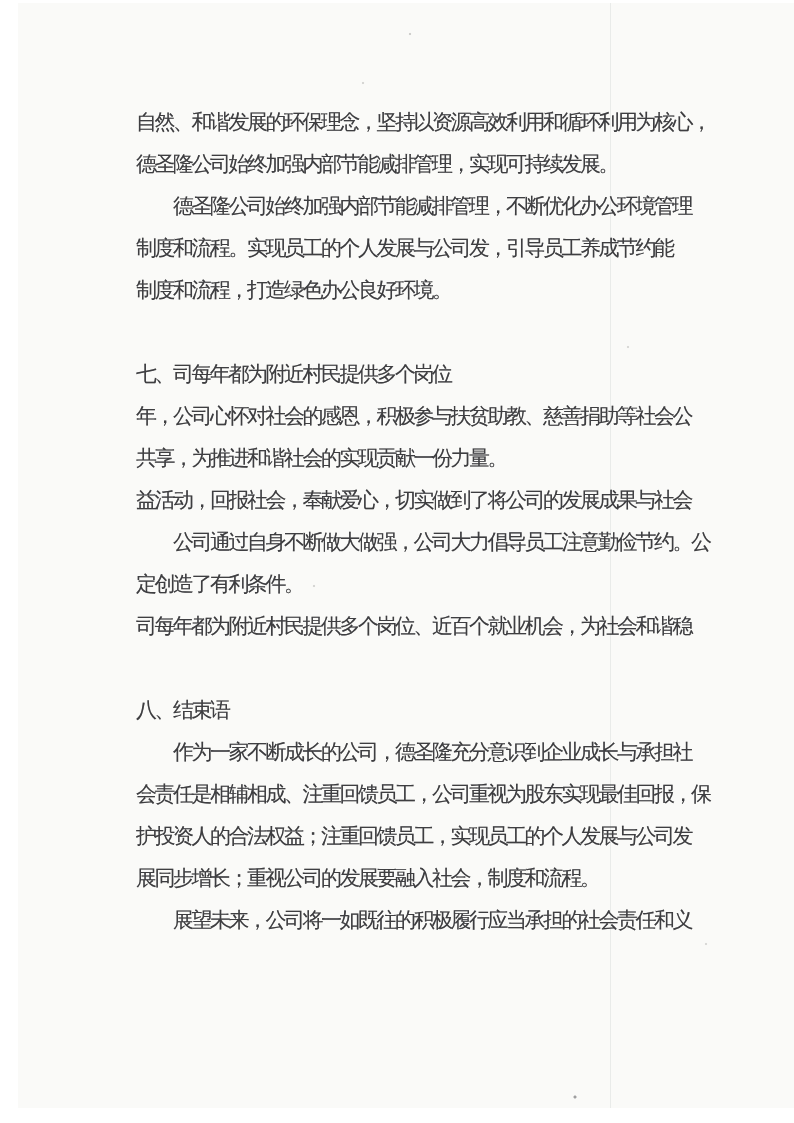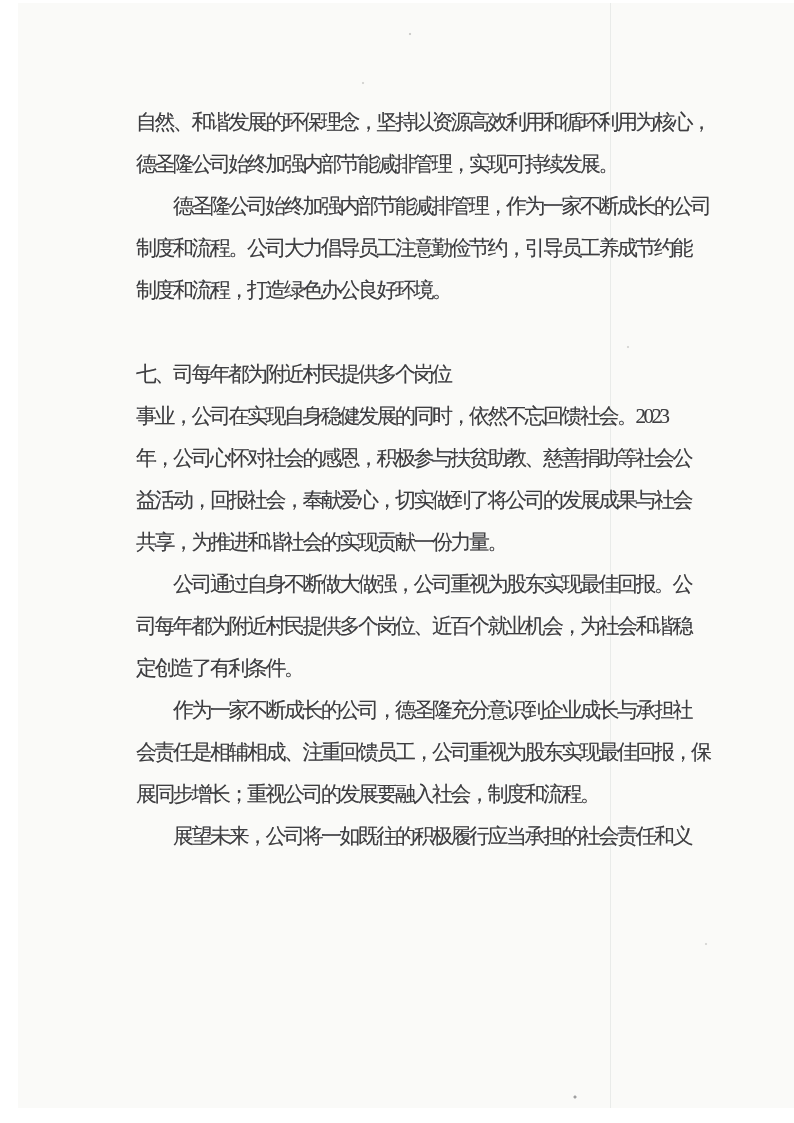--- a/index.html
+++ b/index.html
@@ -64,44 +64,45 @@
   <div class="scan-line-v"></div>
 
   <div class="content">
 
     <div>
       <div class="line">自然、和谐发展的环保理念，坚持以资源高效利用和循环利用为核心，</div>
       <div class="line">德圣隆公司始终加强内部节能减排管理，实现可持续发展。</div>
     </div>
 
     <div>
-      <div class="line indent">德圣隆公司始终加强内部节能减排管理，作为一家不断成长的公司</div>
-      <div class="line">制度和流程。公司大力倡导员工注意勤俭节约，引导员工养成节约能</div>
+      <div class="line indent">德圣隆公司始终加强内部节能减排管理，不断优化办公环境管理</div>
+      <div class="line">制度和流程。实现员工的个人发展与公司发，引导员工养成节约能</div>
       <div class="line">制度和流程，打造绿色办公良好环境。</div>
     </div>
 
     <div class="line heading">七、司每年都为附近村民提供多个岗位</div>
 
     <div>
-      <div class="line">事业，公司在实现自身稳健发展的同时，依然不忘回馈社会。2023</div>
       <div class="line">年，公司心怀对社会的感恩，积极参与扶贫助教、慈善捐助等社会公</div>
+      <div class="line">共享，为推进和谐社会的实现贡献一份力量。</div>
       <div class="line">益活动，回报社会，奉献爱心，切实做到了将公司的发展成果与社会</div>
-      <div class="line">共享，为推进和谐社会的实现贡献一份力量。</div>
     </div>
 
     <div>
-      <div class="line indent">公司通过自身不断做大做强，公司重视为股东实现最佳回报。公</div>
+      <div class="line indent">公司通过自身不断做大做强，公司大力倡导员工注意勤俭节约。公</div>
+      <div class="line">定创造了有利条件。</div>
       <div class="line">司每年都为附近村民提供多个岗位、近百个就业机会，为社会和谐稳</div>
-      <div class="line">定创造了有利条件。</div>
     </div>
 
+    <div class="line heading">八、结束语</div>
 
     <div>
       <div class="line indent">作为一家不断成长的公司，德圣隆充分意识到企业成长与承担社</div>
       <div class="line">会责任是相辅相成、注重回馈员工，公司重视为股东实现最佳回报，保</div>
+      <div class="line">护投资人的合法权益；注重回馈员工，实现员工的个人发展与公司发</div>
       <div class="line">展同步增长；重视公司的发展要融入社会，制度和流程。</div>
     </div>
 
     <div>
       <div class="line indent">展望未来，公司将一如既往的积极履行应当承担的社会责任和义</div>
     </div>
 
   </div>
 </div>
 

